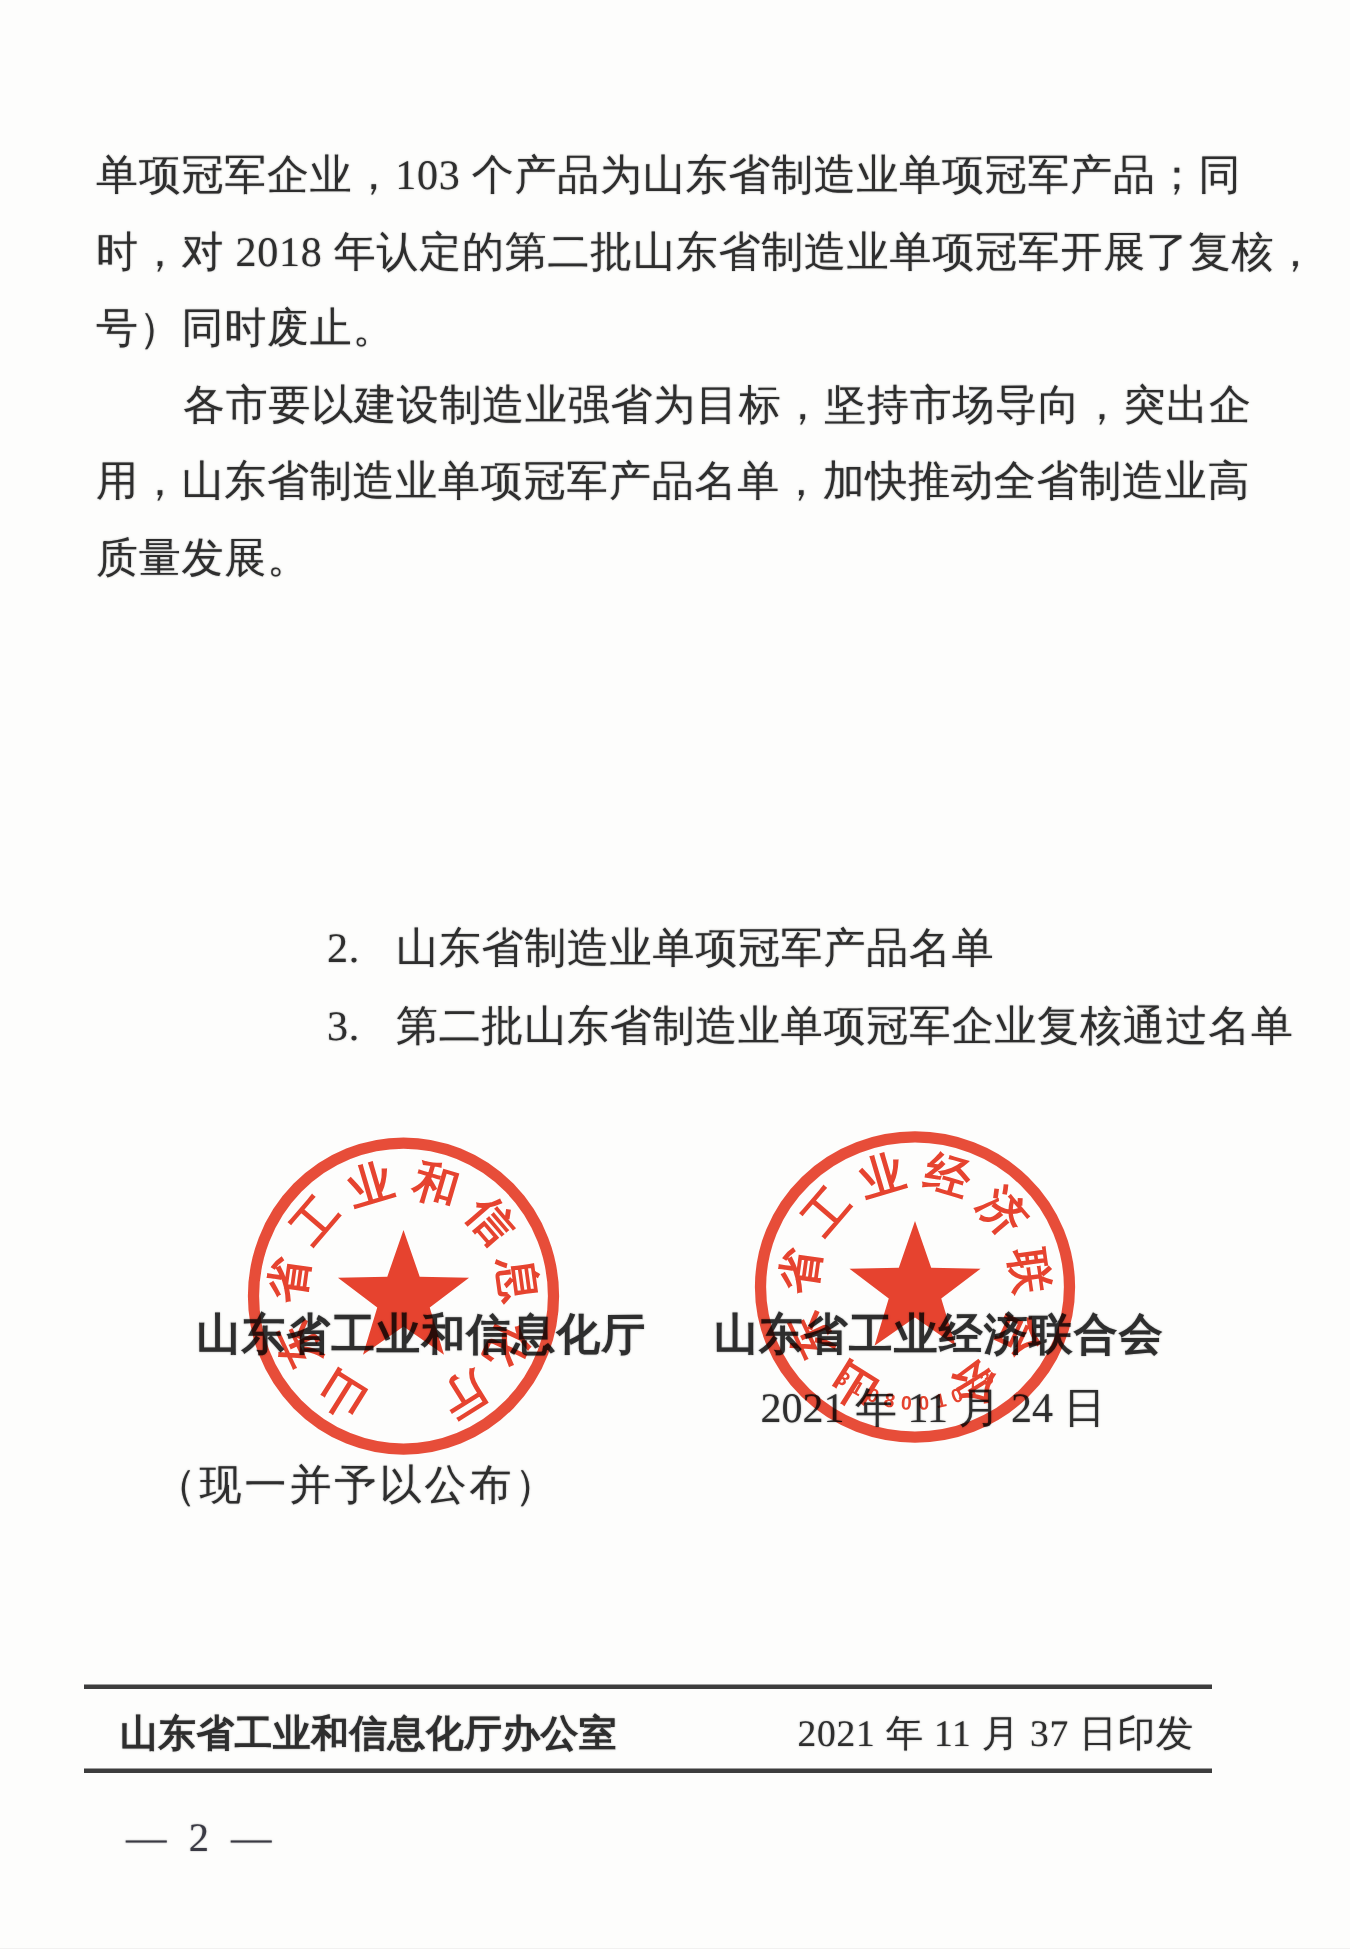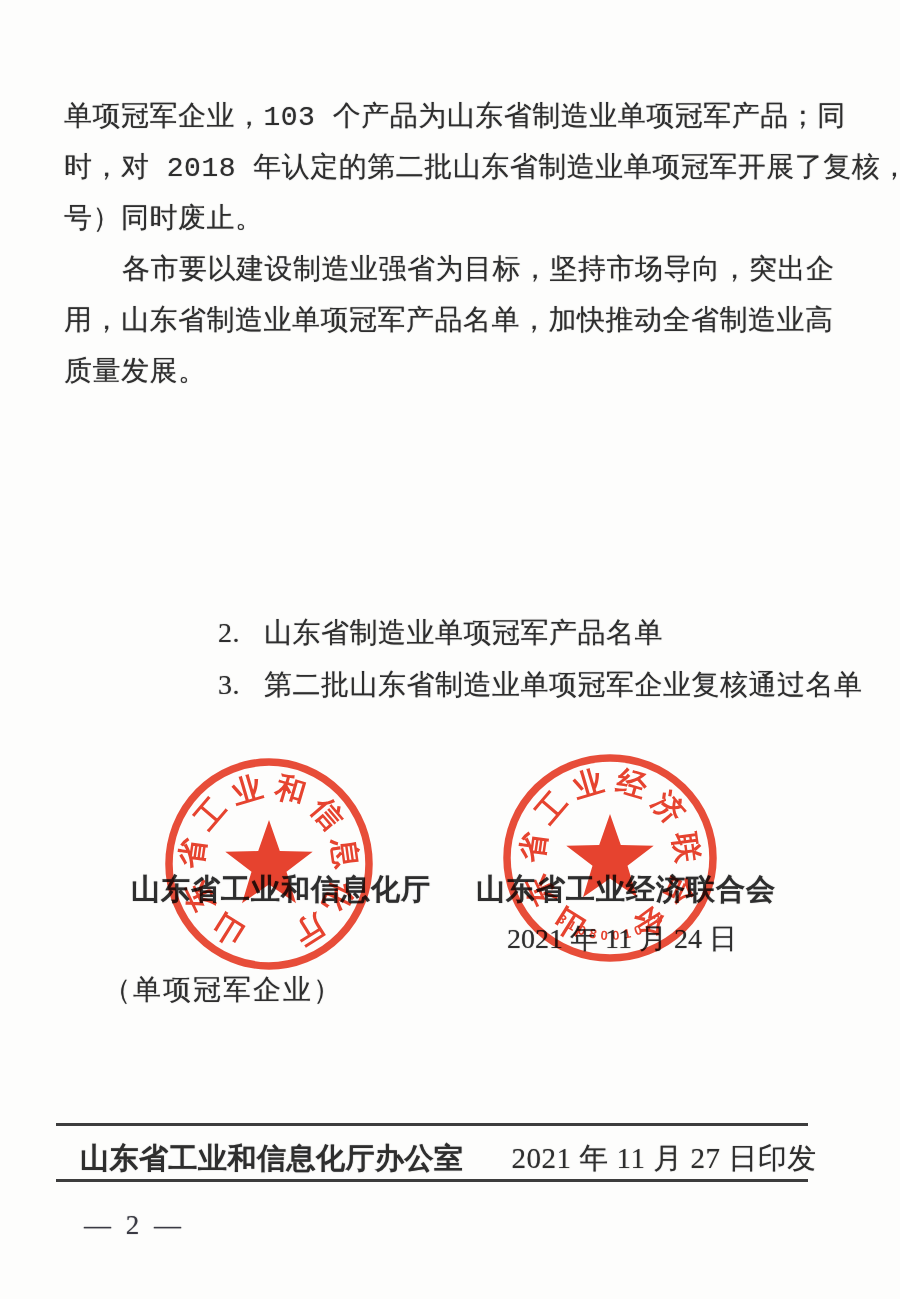--- a/index.html
+++ b/index.html
@@ -13,21 +13,21 @@
     color:#2e2e2e;
   }
   
   .ink{ text-shadow:0 0 1.1px rgba(45,45,45,.55); }
 
   .body-text{
     position:absolute; left:64px; top:92px; width:778px;
     font-size:28px; line-height:51px;
     letter-spacing:.5px;
   }
-  .body-text .line{ white-space:nowrap;font-family:Liberation Mono, monospace; }
+  .body-text .line{ white-space:nowrap; }
   .body-text .indent{ padding-left:58px; }
 
   .attachments{
     position:absolute; left:122px; top:607px;
     font-size:28px; line-height:52px; letter-spacing:.5px;
   }
   .attach-row{ display:flex; white-space:nowrap; }
   .attach-label{ width:96px; }
   .attach-row.cont{ padding-left:96px; }
   .attach-num{ width:46px; }
@@ -52,21 +52,21 @@
   }
 
   .footer-line{
     position:absolute; left:56px; width:752px; height:3px;
     background:#3d3d3d;
   }
   #fl1{ top:1123px; } #fl2{ top:1179px; }
   .footer-row{
     position:absolute; left:80px; top:1139px; width:716px;
     display:flex; justify-content:space-between;
-    font-size:29px; letter-spacing:.5px; white-space:nowrap;gap:48px;
+    font-size:25px; letter-spacing:.5px; white-space:nowrap;gap:48px;
   }
   .footer-issuer{ font-weight:600; }
   .page-num{
     position:absolute; left:84px; top:1210px;
     font-size:27px; letter-spacing:4px; color:#3a3a44; white-space:nowrap;
   }
 </style>
 </head>
 <body>
 
@@ -88,21 +88,21 @@
     </div>
     <div class="attach-row cont">
       <span class="attach-num">3.</span>
       <span>第二批山东省制造业单项冠军企业复核通过名单</span>
     </div>
   </div>
 
   <div id="org1" class="sig-org ink">山东省工业和信息化厅</div>
   <div id="org2" class="sig-org ink">山东省工业经济联合会</div>
   <div class="sig-date ink">2021 年 11 月 24 日</div>
-  <div class="public-note ink">（单项冠军企业）</div>
+  <div class="public-note ink">（现一并予以公布）</div>
 
   <svg id="seal-left" class="seal" width="212" height="214" viewBox="0 0 212 214">
       <ellipse cx="106" cy="107" rx="100" ry="102" fill="none" stroke="#df3520" stroke-width="7.5" opacity="0.95"></ellipse>
       <text x="106" y="40" text-anchor="middle" font-size="30" fill="#df3520" transform="rotate(-148 106 107)">山</text>
       <text x="106" y="40" text-anchor="middle" font-size="30" fill="#df3520" transform="rotate(-115.11111111111111 106 107)">东</text>
       <text x="106" y="40" text-anchor="middle" font-size="30" fill="#df3520" transform="rotate(-82.22222222222223 106 107)">省</text>
       <text x="106" y="40" text-anchor="middle" font-size="30" fill="#df3520" transform="rotate(-49.33333333333333 106 107)">工</text>
       <text x="106" y="40" text-anchor="middle" font-size="30" fill="#df3520" transform="rotate(-16.444444444444457 106 107)">业</text>
       <text x="106" y="40" text-anchor="middle" font-size="30" fill="#df3520" transform="rotate(16.444444444444457 106 107)">和</text>
       <text x="106" y="40" text-anchor="middle" font-size="30" fill="#df3520" transform="rotate(49.33333333333334 106 107)">信</text>
@@ -132,18 +132,18 @@
       <text x="108" y="188" text-anchor="middle" font-size="13" fill="#df3520" transform="rotate(4.222222222222221 108 106)">0</text>
       <text x="108" y="188" text-anchor="middle" font-size="13" fill="#df3520" transform="rotate(12.666666666666664 108 106)">8</text>
       <text x="108" y="188" text-anchor="middle" font-size="13" fill="#df3520" transform="rotate(21.111111111111114 108 106)">0</text>
       <text x="108" y="188" text-anchor="middle" font-size="13" fill="#df3520" transform="rotate(29.555555555555557 108 106)">1</text>
       <text x="108" y="188" text-anchor="middle" font-size="13" fill="#df3520" transform="rotate(38 108 106)">3</text>
     </svg>
 
   <div id="fl1" class="footer-line"></div>
   <div class="footer-row ink">
     <span class="footer-issuer">山东省工业和信息化厅办公室</span>
-    <span class="footer-date">2021 年 11 月 27 日印发</span>
+    <span class="footer-date">2021 年 11 月 37 日印发</span>
   </div>
   <div id="fl2" class="footer-line"></div>
   <div class="page-num ink">— 2 —</div>
 
 </div>
 
 </body></html>

